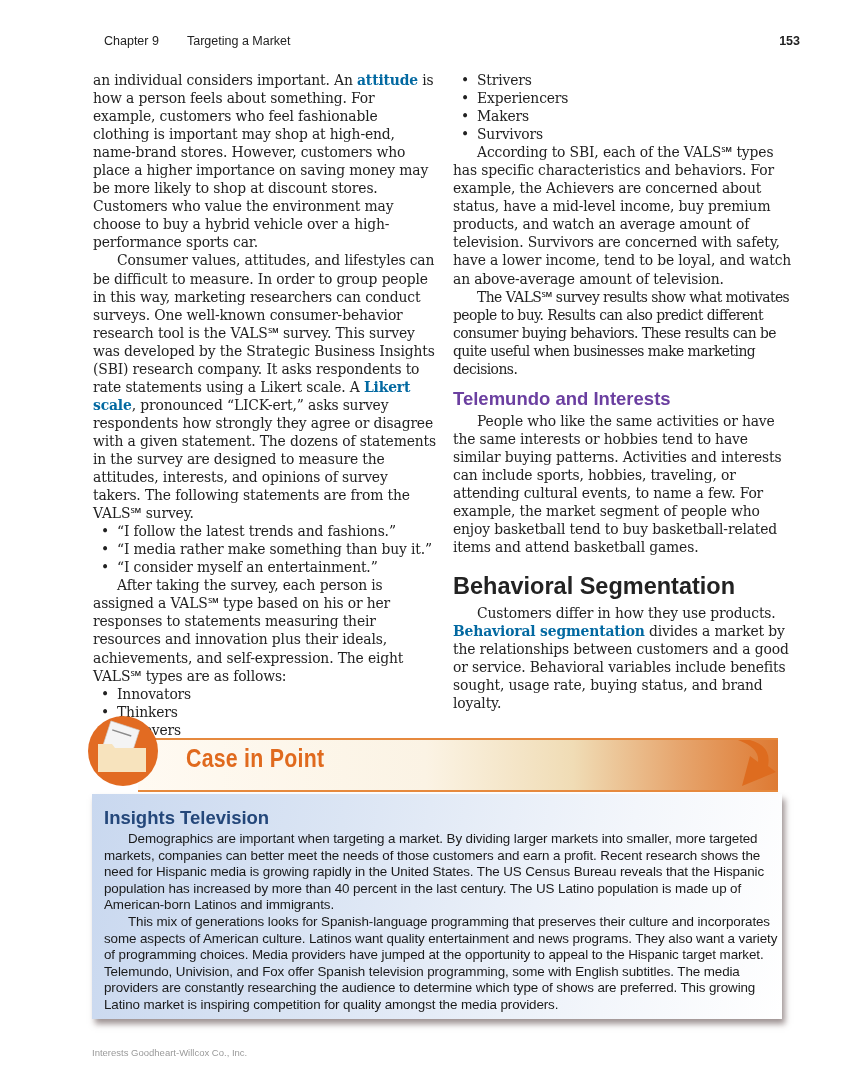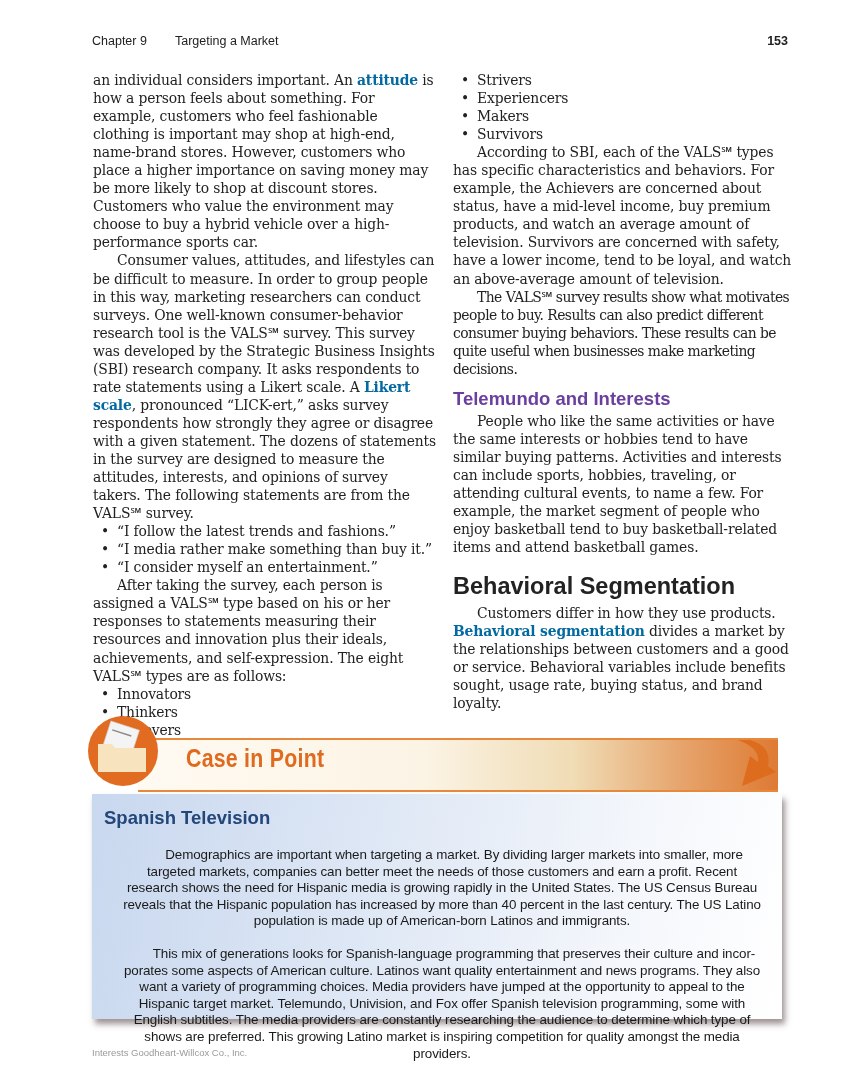--- a/index.html
+++ b/index.html
@@ -1,18 +1,18 @@
 <!DOCTYPE html>
 <html><head>
 <meta charset="utf-8">
 <style>
   html, body { margin: 0; padding: 0; background: #ffffff; }
   body { width: 849px; height: 1087px; position: relative; overflow: hidden; }
   .running-head {
-    position: absolute; left: 92px; top: 34px; width: 696px; height: 16px;
+    position: absolute; left: 104px; top: 34px; width: 696px; height: 16px;
     font-family: "Liberation Sans", sans-serif; font-size: 12.5px; color: #222;
   }
   .running-head .chap { position: absolute; left: 0; top: 0; }
   .running-head .title { position: absolute; left: 83px; top: 0; }
   .running-head .pg { position: absolute; right: 0; top: 0; font-weight: bold; }
 
   .col { position: absolute; top: 71px; width: 345px;
     font-family: "DejaVu Serif", "Liberation Serif", serif;
     font-size: 13.9px; line-height: 18.05px; color: #222; letter-spacing: -0.15px; }
   .col-left { left: 93px; }
@@ -43,21 +43,21 @@
     color: #e06a1e; transform: scaleX(0.82); transform-origin: left center; letter-spacing: 0.3px; }
   .cip-badge { position: absolute; left: 0; top: 0; width: 70px; height: 70px; border-radius: 50%;
     background: #e26b22; overflow: hidden; }
   .cip-arrow { position: absolute; right: 0; top: 20px; width: 60px; height: 60px; }
   .cip-heading { position: absolute; left: 16px; top: 91px;
     font-family: "Liberation Sans", sans-serif; font-weight: bold; font-size: 18.5px;
     color: #24477a; }
   .cip-text { position: absolute; left: 16px; top: 115px; width: 676px;
     font-family: "Liberation Sans", sans-serif; font-size: 13.4px; line-height: 16.6px; color: #1a1a1a;
     letter-spacing: -0.1px; }
-  .cip-text p { margin: 16px; text-indent: 24px; text-align: center; }
+  .cip-text p { margin: 0; text-indent: 24px; }
 
   .copyright { position: absolute; left: 92px; top: 1047px;
     font-family: "Liberation Sans", sans-serif; font-size: 9.5px; color: #9a9a9a; }
 </style>
 </head>
 <body>
 
 <div class="running-head">
   <span class="chap">Chapter 9</span>
   <span class="title">Targeting a Market</span>
@@ -105,20 +105,20 @@
   <div class="cip-badge">
     <svg width="70" height="70" viewBox="0 0 70 70">
       <g transform="rotate(18 30 22)">
         <rect x="18" y="8" width="30" height="26" fill="#f4f4f4" stroke="#cfcfcf" stroke-width="0.6"></rect>
         <line x1="22" y1="16" x2="42" y2="16" stroke="#8a8a8a" stroke-width="1.4"></line>
       </g>
       <path d="M10 28 L24 28 L27 32 L58 32 L58 56 L10 56 Z" fill="#f7e3bd"></path>
     </svg>
   </div>
   <div class="cip-title">Case in Point</div>
-  <div class="cip-heading">Spanish Television</div>
+  <div class="cip-heading">Insights Television</div>
   <div class="cip-text">
     <p>Demographics are important when targeting a market. By dividing larger markets into smaller, more targeted markets, companies can better meet the needs of those customers and earn a profit. Recent research shows the need for Hispanic media is growing rapidly in the United States. The US Census Bureau reveals that the Hispanic population has increased by more than 40 percent in the last century. The US Latino population is made up of American-born Latinos and immigrants.</p>
     <p>This mix of generations looks for Spanish-language programming that preserves their culture and incor­porates some aspects of American culture. Latinos want quality entertainment and news programs. They also want a variety of programming choices. Media providers have jumped at the opportunity to appeal to the Hispanic target market. Telemundo, Univision, and Fox offer Spanish television programming, some with English subtitles. The media providers are constantly researching the audience to determine which type of shows are preferred. This growing Latino market is inspiring competition for quality amongst the media providers.</p>
   </div>
 </div>
 
 <div class="copyright">Interests Goodheart-Willcox Co., Inc.</div>
 
 </body></html>

